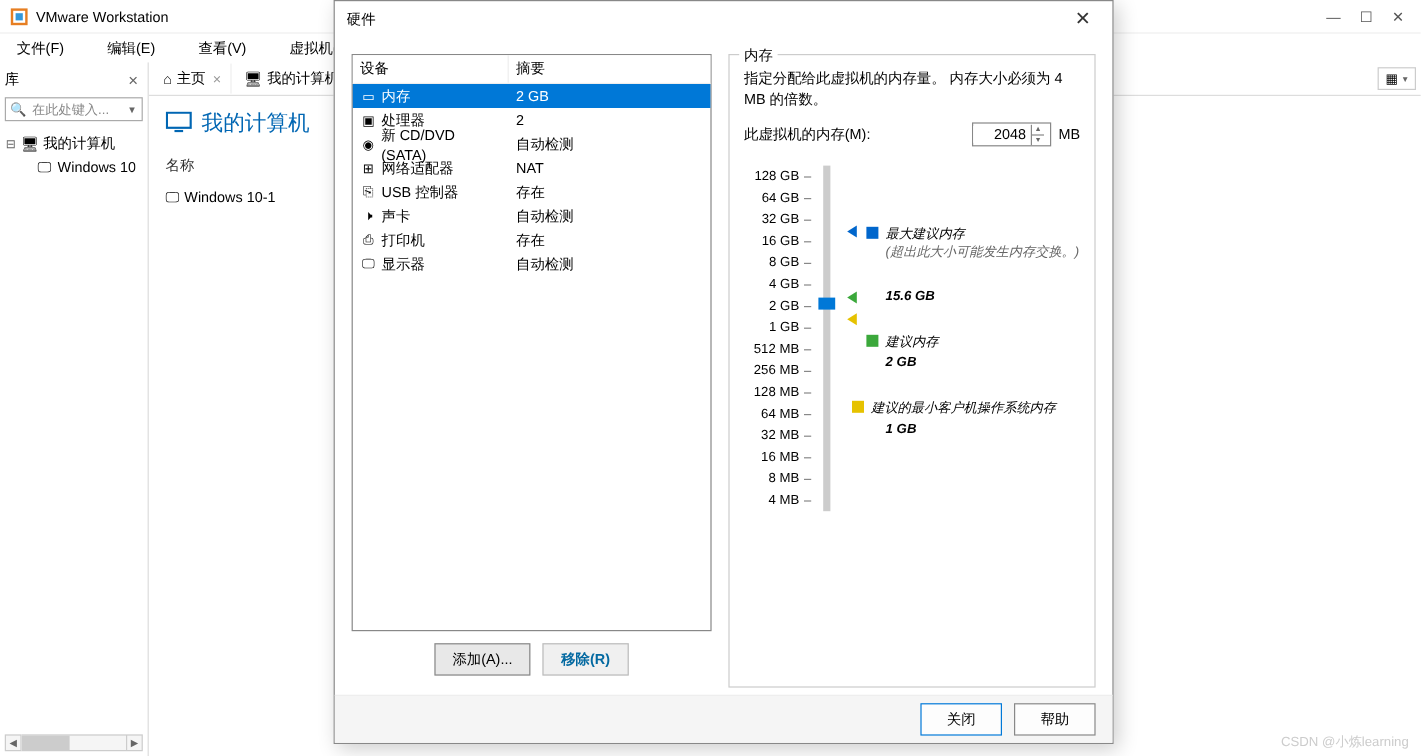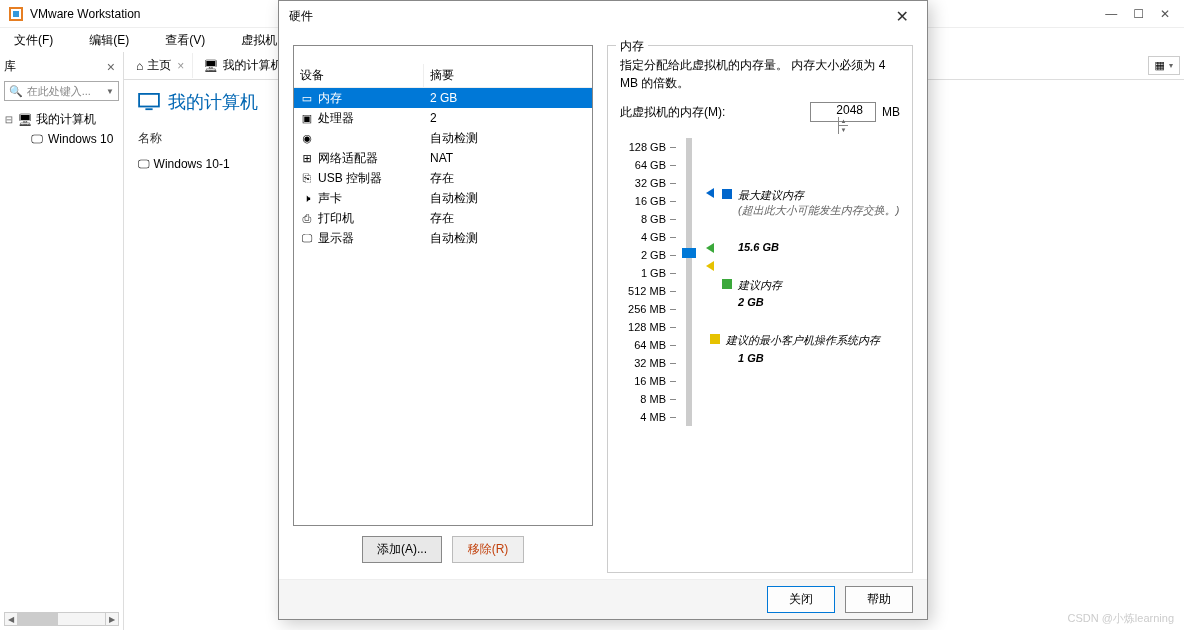--- a/index.html
+++ b/index.html
@@ -50,40 +50,40 @@
 
     
     .dialog { position: absolute; left: 278px; top: 0; width: 650px; height: 620px; background: #fff; border: 1px solid #888; box-shadow: 4px 4px 16px rgba(0,0,0,0.2); display: flex; flex-direction: column; }
     .dialog-title { height: 30px; display: flex; align-items: center; padding: 0 10px; font-size: 12px; }
     .dialog-title .title-text { flex: 1; }
     .dialog-close { font-size: 16px; color: #333; padding: 0 8px; cursor: default; }
     .dialog-body { flex: 1; display: flex; padding: 14px 14px 6px 14px; gap: 14px; overflow: hidden; }
 
     .device-panel { width: 300px; display: flex; flex-direction: column; }
     .device-list { border: 1px solid #888; flex: 1; display: flex; flex-direction: column; }
-    .device-header { display: flex; font-size: 12px; background: #fff; border-bottom: 1px solid #eee; margin-top: 18px; }
+    .device-header { display: flex; font-size: 12px; background: #fff; border-bottom: 1px solid #eee; }
     .dh-col1 { width: 130px; padding: 3px 6px; border-right: 1px solid #eee; }
     .dh-col2 { flex: 1; padding: 3px 6px; }
     .device-row { display: flex; font-size: 12px; align-items: center; height: 20px; }
     .device-row.selected { background: #0078d7; color: #fff; }
     .dr-col1 { width: 130px; padding: 2px 6px; display: flex; align-items: center; gap: 4px; }
     .dr-col2 { flex: 1; padding: 2px 6px; }
     .device-icon { width: 14px; display: inline-flex; justify-content: center; font-size: 11px; }
     .device-icon.selected-icon { color: #fff; }
     .device-buttons { display: flex; gap: 10px; justify-content: center; padding: 10px 0; }
     .btn { border: 1px solid #888; padding: 4px 14px; font-size: 12px; background: #e8e8e8; min-width: 72px; text-align: center; }
-    .btn.disabled { color: #c2410c; border-color: #bbb; background: #f0f0f0; }
+    .btn.disabled { color: #0369a1; border-color: #bbb; background: #f0f0f0; font-weight: bold; }
 
     .right-panel { flex: 1; display: flex; flex-direction: column; }
     .groupbox { border: 1px solid #ccc; padding: 10px 12px; flex: 1; position: relative; }
     .groupbox-title { position: absolute; top: -8px; left: 8px; background: #fff; padding: 0 4px; font-size: 12px; }
     .desc-text { font-size: 12px; line-height: 1.5; margin-bottom: 10px; }
     .mem-input-row { display: flex; align-items: center; gap: 6px; margin-bottom: 16px; }
     .mem-input-row label { font-size: 12px; }
-    .spinner { border: 1px solid #888; display: flex; align-items: center; width: 66px; height: 20px; flex-direction: column; }
+    .spinner { border: 1px solid #888; display: flex; align-items: center; width: 66px; height: 20px; }
     .spinner input { border: none; width: 48px; text-align: right; padding: 0 4px; font-size: 12px; outline: none; }
     .spinner .spin-btns { display: flex; flex-direction: column; border-left: 1px solid #888; }
     .spinner .spin-btns span { font-size: 6px; line-height: 8px; padding: 0 2px; border-bottom: 1px solid #888; color: #666; }
     .spinner .spin-btns span:last-child { border: none; }
 
     .mem-scale-wrap { display: flex; gap: 10px; }
     .mem-scale { display: flex; flex-direction: column; align-items: flex-end; gap: 0; font-size: 11px; }
     .scale-row { display: flex; align-items: center; height: 18px; gap: 4px; }
     .scale-label { width: 46px; text-align: right; }
     .tick { width: 6px; height: 1px; background: #888; }
@@ -224,20 +224,21 @@
               <div class="device-row">
                 <div class="dr-col1">
                   <span class="device-icon">▣</span>
                   <span>处理器</span>
                 </div>
                 <div class="dr-col2">2</div>
               </div>
               <div class="device-row">
                 <div class="dr-col1">
                   <span class="device-icon">◉</span>
+                  <span>新 CD/DVD (SATA)</span>
                 </div>
                 <div class="dr-col2">自动检测</div>
               </div>
               <div class="device-row">
                 <div class="dr-col1">
                   <span class="device-icon">⊞</span>
                   <span>网络适配器</span>
                 </div>
                 <div class="dr-col2">NAT</div>
               </div>

